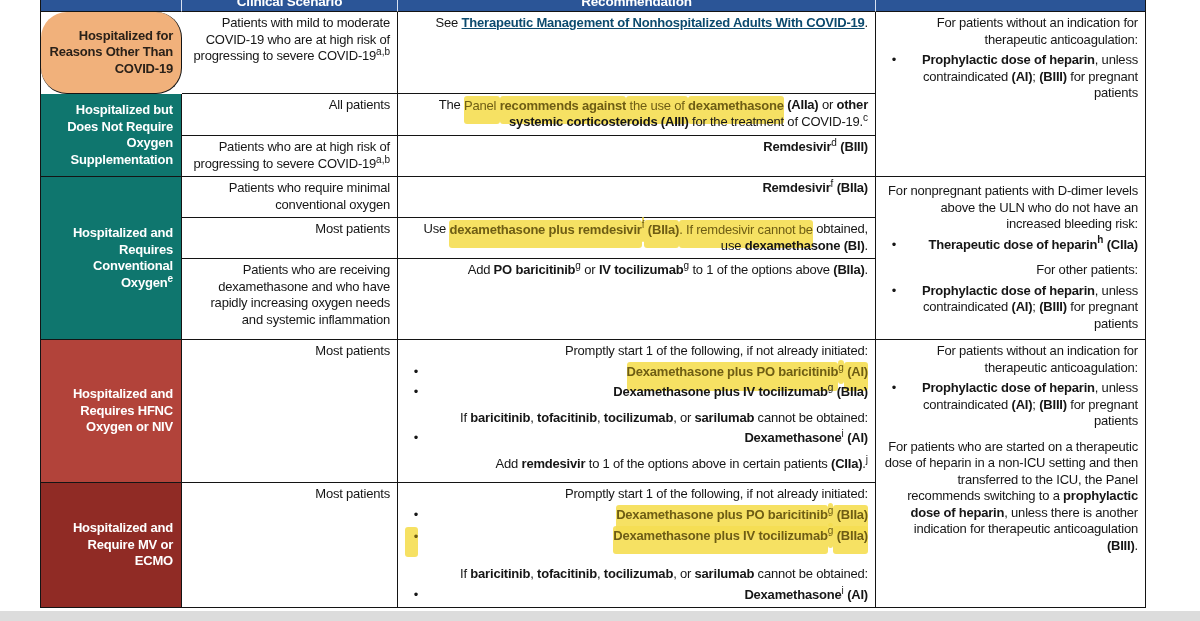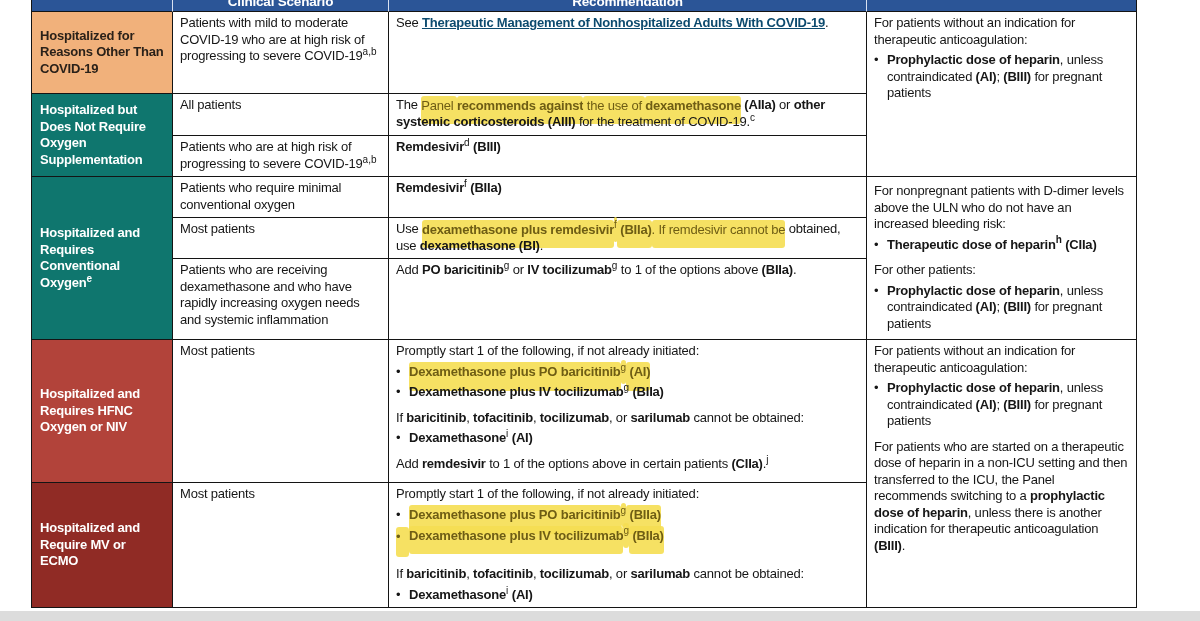--- a/index.html
+++ b/index.html
@@ -1,37 +1,37 @@
 <!DOCTYPE html>
 <html><head>
 <meta charset="utf-8">
 <style>
   * { box-sizing: border-box; margin: 0; padding: 0; }
   html, body { width: 1200px; height: 621px; background: #ffffff; overflow: hidden; }
   body { font-family: "Liberation Sans", sans-serif; color: #161616; position: relative; }
 
-  .stage { position: absolute; left: 31px; top: 0; }
+  .stage { position: absolute; left: 40px; top: 0; text-align: right; }
 
   table.gl { border-collapse: separate; border-spacing: 0; table-layout: fixed;
              border-left: 1.5px solid #141414; }
   th, td { border-right: 1.5px solid #141414; border-bottom: 1.5px solid #141414;
            vertical-align: top; padding: 3px 7px 4px 7px; font-size: 13px; line-height: 16.5px;
            letter-spacing: -0.2px; }
 
   
   tr.hdr th { background: #2B5597; height: 11px; padding: 0; overflow: hidden;
               border-bottom: 1.5px solid #141414; }
   tr.hdr th.sep { border-right: 1.5px solid #d9e1f1; }
   .hcut { height: 11px; overflow: hidden; display: flex; justify-content: center; }
   .hcut span { color: #ffffff; font-weight: bold; font-size: 13.5px; line-height: 15px;
                margin-top: -6px; white-space: nowrap; }
 
   
   td.cat { vertical-align: middle; font-weight: bold; color: #ffffff; padding: 4px 8px; }
-  td.cat1 { background: #F1B17B; color: #2a2119; }
+  td.cat1 { background: #F1B17B; color: #2a2119; border-radius: 26px; }
   td.cat2 { background: #0f766e; margin-left: 40px; }
   td.cat3 { background: #0f766e; }
   td.cat4 { background: #B2433A; }
   td.cat5 { background: #902B25; }
 
   .b { font-weight: bold; margin-top: 32px; }
   sup { font-size: 10px; line-height: 0; letter-spacing: 0; }
 
   a.link { color: #0c4a6e; text-decoration: underline; cursor: pointer; font-weight: bold; }
 

